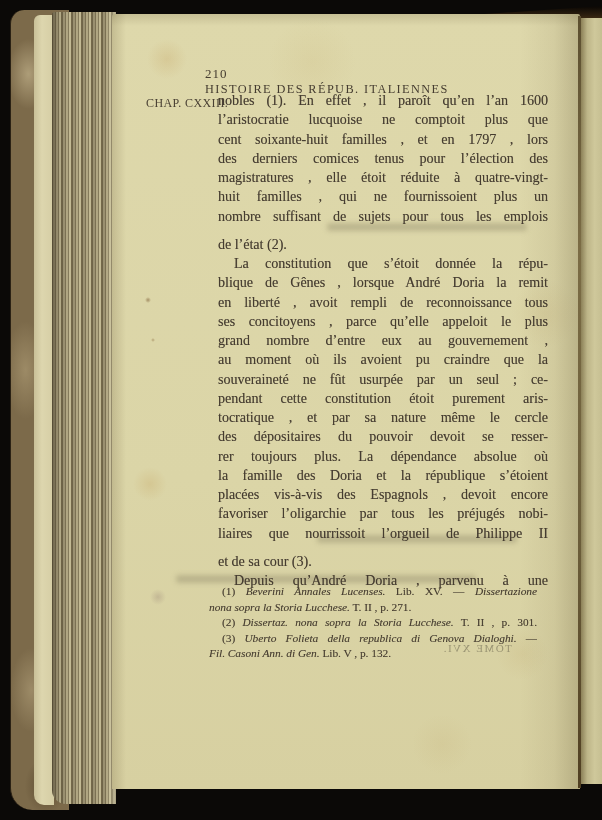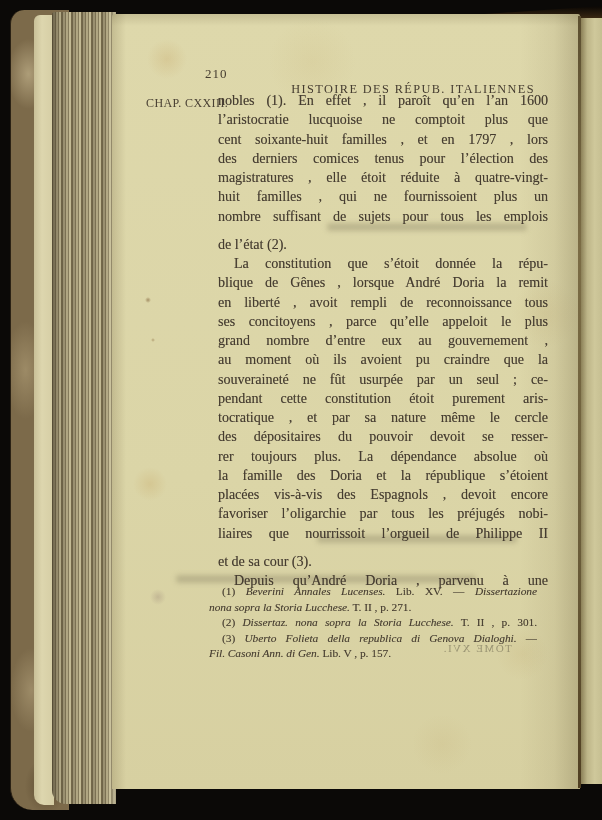--- a/index.html
+++ b/index.html
@@ -53,21 +53,21 @@
   
   .fold{position:absolute;left:578px;top:16px;width:3px;height:772px;z-index:4;
         background:linear-gradient(180deg,#5c4f30,#7b6c45 30%,#6a5c39 70%,#503f22);}
   
   .next-page{position:absolute;left:581px;top:18px;width:21px;height:766px;z-index:3;
              background:linear-gradient(90deg,#8c8158 0,#bdb588 30%,#cfc89b 65%,#c6bf92 100%);}
   
   .header-row{position:absolute;left:93px;top:52px;width:330px;display:flex;z-index:6;
               color:#453c30;flex-direction:column;}
   .pageno{font-size:13px;letter-spacing:1px;}
-  .running-title{flex:1;text-align:right;font-size:12.3px;letter-spacing:1.4px;}
+  .running-title{flex:1;text-align:left;font-size:12.3px;letter-spacing:1.4px;}
   .chap-note{position:absolute;left:34px;top:82px;width:64px;z-index:6;
              font-size:12px;letter-spacing:.4px;color:#4a4134;white-space:nowrap;}
   .body-text{position:absolute;left:106px;top:77px;width:330px;z-index:6;
              font-size:14px;line-height:19.25px;color:#453c30;
              text-shadow:.2px .2px .4px rgba(69,60,48,.45);}
   .bline{height:19.25px;overflow:hidden;text-align:justify;text-align-last:justify;}
   .bline.short{text-align-last:left;margin-top:9px;}
   .bline.ind{text-indent:16px;}
   .footnotes{position:absolute;left:97px;top:570px;width:328px;z-index:6;
              font-size:11.3px;line-height:15.6px;color:#473e31;
@@ -128,21 +128,21 @@
         <div class="bline">liaires que nourrissoit l’orgueil de Philippe II</div>
         <div class="bline short">et de sa cour (3).</div>
         <div class="bline ind">Depuis qu’André Doria , parvenu à une</div>
       </div>
 
     <div class="footnotes">
         <div class="fline ind"><span>(1) </span><i>Beverini Annales Lucenses.</i><span> Lib. XV. — </span><i>Dissertazione</i></div>
         <div class="fline short"><i>nona sopra la Storia Lucchese.</i><span> T. II , p. 271.</span></div>
         <div class="fline ind"><span>(2) </span><i>Dissertaz. nona sopra la Storia Lucchese.</i><span> T. II , p. 301.</span></div>
         <div class="fline ind"><span>(3) </span><i>Uberto Folieta della republica di Genova Dialoghi.</i><span> —</span></div>
-        <div class="fline short"><i>Fil. Casoni Ann. di Gen.</i><span> Lib. V , p. 157.</span></div>
+        <div class="fline short"><i>Fil. Casoni Ann. di Gen.</i><span> Lib. V , p. 132.</span></div>
       </div>
 
     <div class="ghost-bar g1"></div>
     <div class="ghost-bar g2"></div>
     <div class="ghost-bar g3"></div>
     <div class="tome-ghost">TOME XVI.</div>
   </div>
 
   <div class="fold"></div>
   <div class="next-page"></div>

